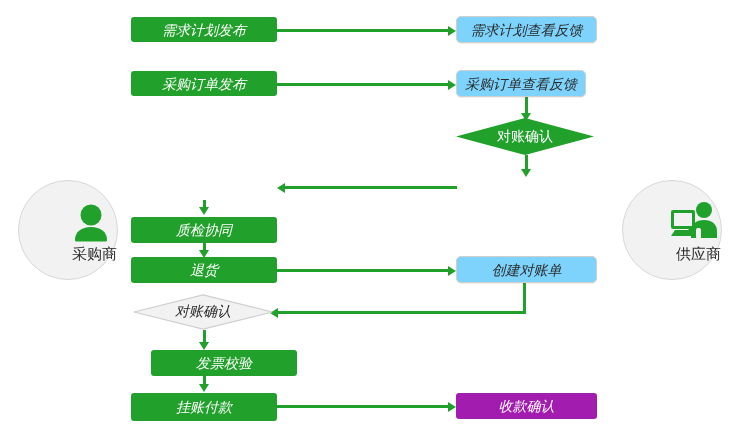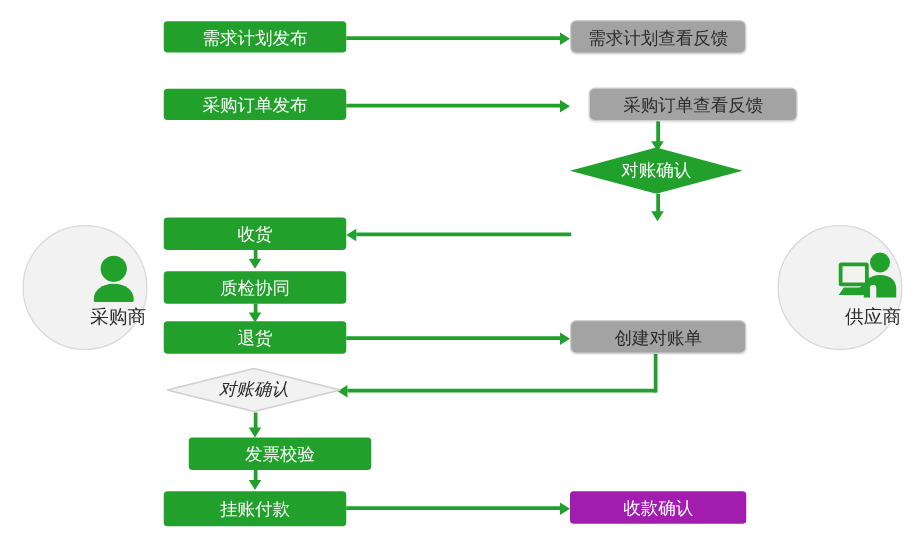--- a/index.html
+++ b/index.html
@@ -23,33 +23,34 @@
   .node {
     position: absolute;
     box-sizing: border-box;
     display: flex;
     align-items: center;
     justify-content: center;
     font-size: 14px;
     line-height: 1;
     white-space: nowrap;
     z-index: 3;
+    font-style: italic;
   }
   .node.green {
     background: #21a12b;
     color: #ffffff;
     border-radius: 3px;
   }
   .node.orange {
     background: #a21caf;
     color: #ffffff;
     border-radius: 3px;
   }
   .node.grey {
-    background: #a3a3a3;
+    background: #7dd3fc;
     color: #2b2b2b;
     border: 1px solid #cfcfcf;
     border-radius: 5px;
     box-shadow: 0 1px 1px rgba(0,0,0,0.07);
     text-align: center;
   }
 
   
   .diamond {
     position: absolute;
@@ -171,23 +172,20 @@
   <div class="arrow right" style="left:448px; top:401.5px;"></div>
 
   <div class="node green" style="left:131px; top:17px; width:146px; height:25px;">
     <span>需求计划发布</span>
   </div>
 
   <div class="node green" style="left:131px; top:71px; width:146px; height:25px;">
     <span>采购订单发布</span>
   </div>
 
-  <div class="node green" style="left:131px; top:174px; width:146px; height:26px;">
-    <span>收货</span>
-  </div>
 
   <div class="node green" style="left:131px; top:217px; width:146px; height:26px;">
     <span>质检协同</span>
   </div>
 
   <div class="node green" style="left:131px; top:257px; width:146px; height:26px;">
     <span>退货</span>
   </div>
 
   <div class="diamond grey" style="left:133px; top:294px; width:140px; height:36px;">
@@ -202,21 +200,21 @@
   </div>
 
   <div class="node green" style="left:131px; top:393px; width:146px; height:28px;">
     <span>挂账付款</span>
   </div>
 
   <div class="node grey" style="left:456px; top:16px; width:141px; height:27px;">
     <span>需求计划查看反馈</span>
   </div>
 
-  <div class="node grey" style="left:456px; top:70px; width:167px; height:27px;margin-left:15px;">
+  <div class="node grey" style="left:456px; top:70px; width:130px; height:27px;">
     <span>采购订单查看反馈</span>
   </div>
 
   <div class="diamond green" style="left:456px; top:118px; width:138px; height:37px;">
     <svg width="138" height="37" viewBox="0 0 138 37">
       <polygon points="69,0 138,18.5 69,37 0,18.5" fill="#21a12b"></polygon>
     </svg>
     <span class="dlabel">对账确认</span>
   </div>
 

